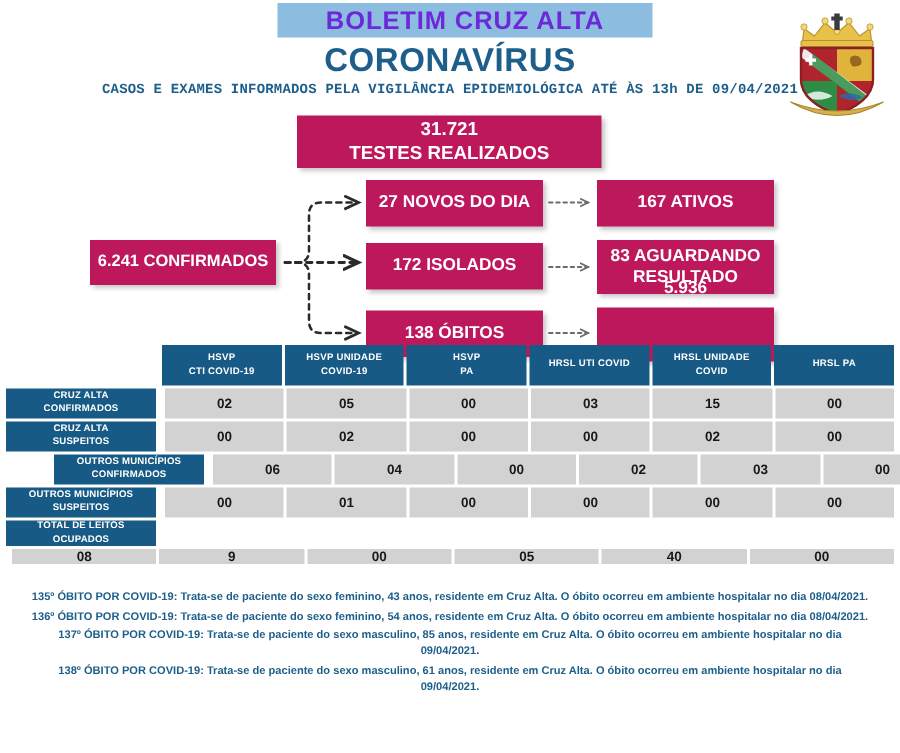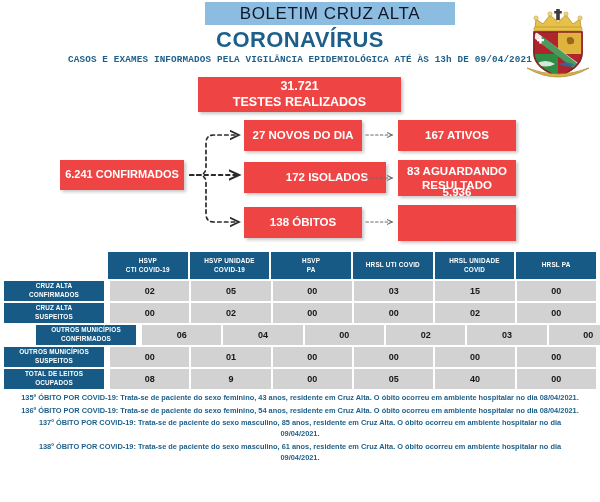--- a/index.html
+++ b/index.html
@@ -26,29 +26,28 @@
     position: absolute;
     left: 0; top: 0;
     width: 600px;
     height: 72px;
   }
   .title-banner {
     position: absolute;
     left: 185px; top: 2px;
     width: 250px; height: 23px;
     background: #8cbde0;
-    color: #0f172a;
+    color: #6d28d9;
     font-size: 17px;
-    font-weight: 400;
+    font-weight: 700;
     letter-spacing: 0.6px;
     display: flex;
     align-items: center;
     justify-content: center;
     white-space: nowrap;
-    margin-left: 20px;
   }
   .title-main {
     position: absolute;
     left: 0; top: 27px;
     width: 600px;
     text-align: center;
     font-size: 22px;
     font-weight: bold;
     color: #1d5f8a;
     letter-spacing: 0.4px;
@@ -69,21 +68,21 @@
   
   .crest {
     position: absolute;
     left: 523px; top: 6px;
     width: 70px; height: 76px;
   }
 
   
   .box {
     position: absolute;
-    background: #ef4444;
+    background: #be185d;
     color: #ffffff;
     font-weight: bold;
     display: flex;
     flex-direction: column;
     align-items: center;
     justify-content: center;
     text-align: center;
     box-shadow: 2px 2px 3px rgba(0,0,0,0.22);
     line-height: 1.22;
   }
@@ -102,37 +101,37 @@
     left: 244px; top: 0;
     width: 118px; height: 31px;
     font-size: 11.5px;
   }
   .box-right {
     left: 398px; top: 0;
     width: 118px; height: 31px;
     font-size: 11.5px;
   }
   .r1 { top: 120px; }
-  .r2 { top: 162px; padding-left: 24px; }
+  .r2 { top: 162px; }
   .r3 { top: 207px; }
   .r2tall { top: 160px; height: 36px; }
   .r3tall { top: 205px; height: 36px; gap: 47px; }
 
   
   .arrows {
     position: absolute;
     left: 0; top: 110px;
     width: 600px; height: 140px;
     pointer-events: none;
   }
 
   
   .table {
     position: absolute;
-    left: 0; top: 252px;
+    left: 0; top: 230px;
     width: 600px;
     height: 140px;
   }
   .thead {
     position: absolute;
     left: 108px; top: 0;
     width: 488px;
     display: flex;
     gap: 2px;
   }
@@ -156,21 +155,21 @@
     left: 4px;
     width: 592px;
     display: flex;
     gap: 2px;
     height: 20px;
   }
   .tr0 { top: 29px; }
   .tr1 { top: 51px; }
   .tr2 { top: 73px; padding-left: 32px; }
   .tr3 { top: 95px; }
-  .tr4 { top: 117px; }
+  .tr4 { top: 117px; flex-direction: column; }
   .rowlabel {
     width: 100px;
     background: #175a85;
     color: #ffffff;
     font-size: 6.4px;
     font-weight: bold;
     display: flex;
     flex-direction: column;
     align-items: center;
     justify-content: center;

